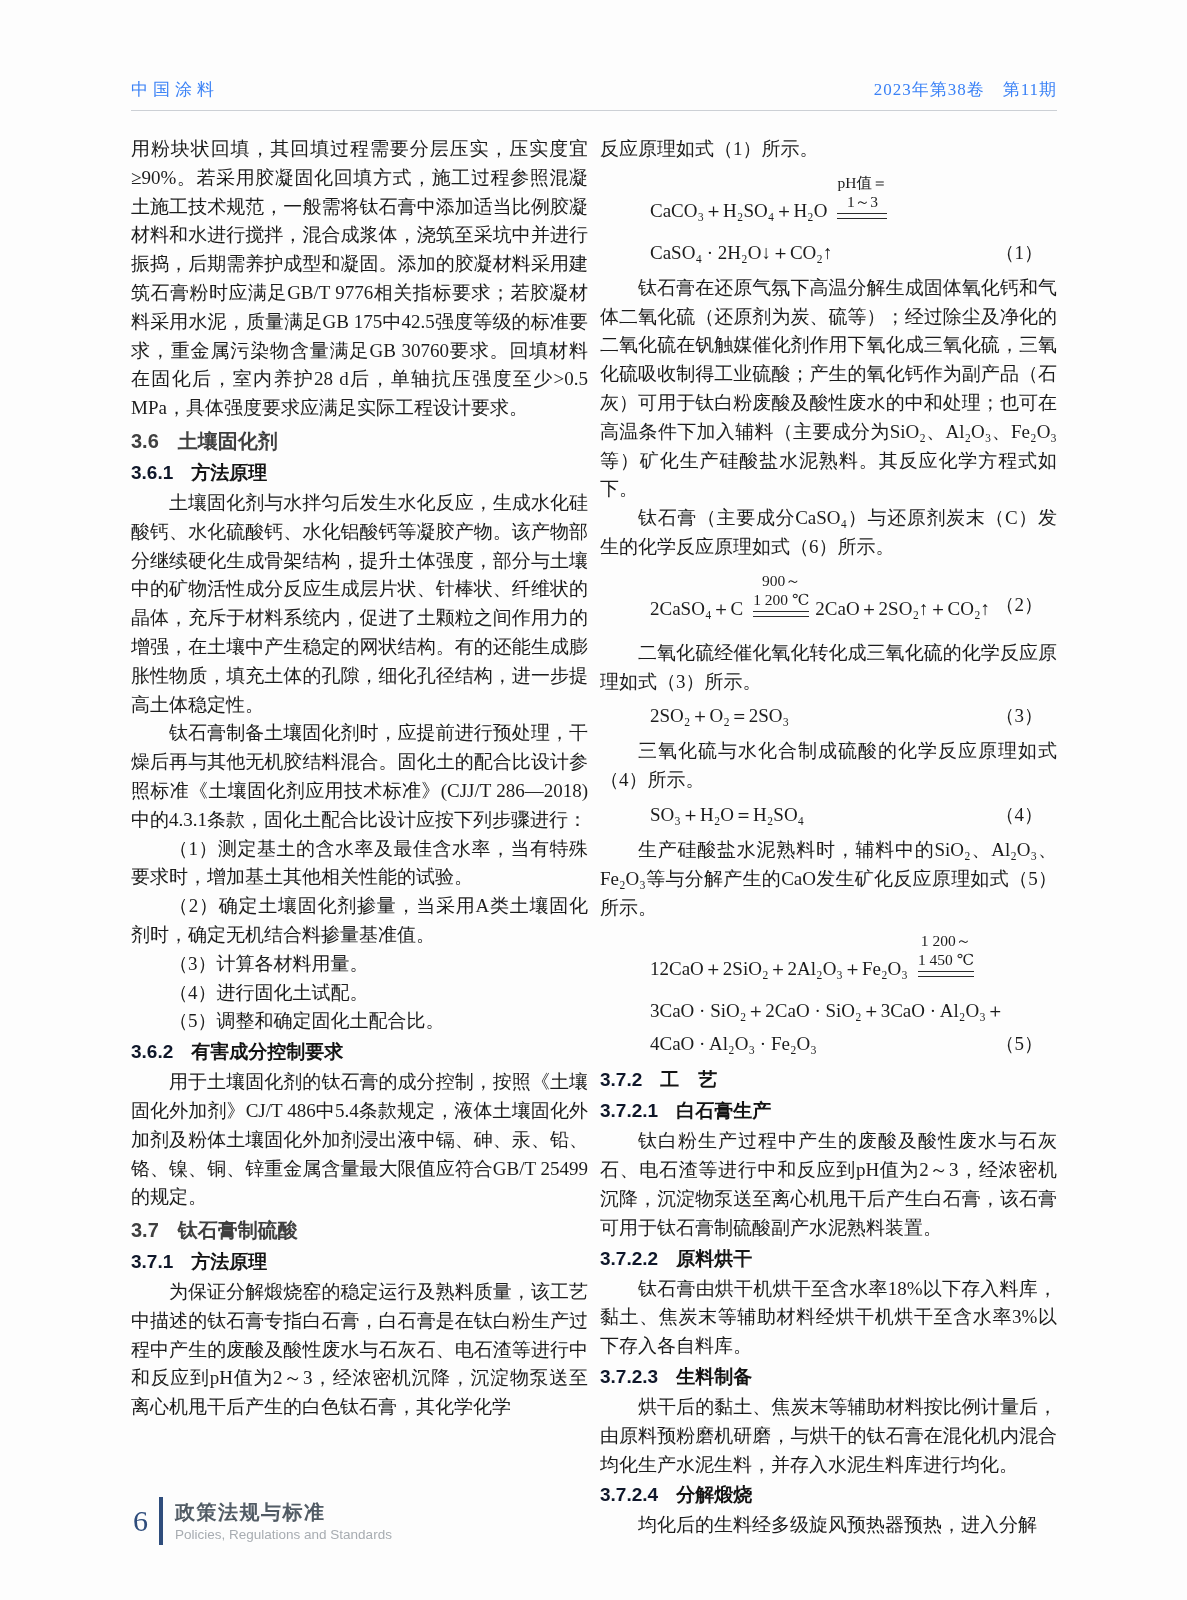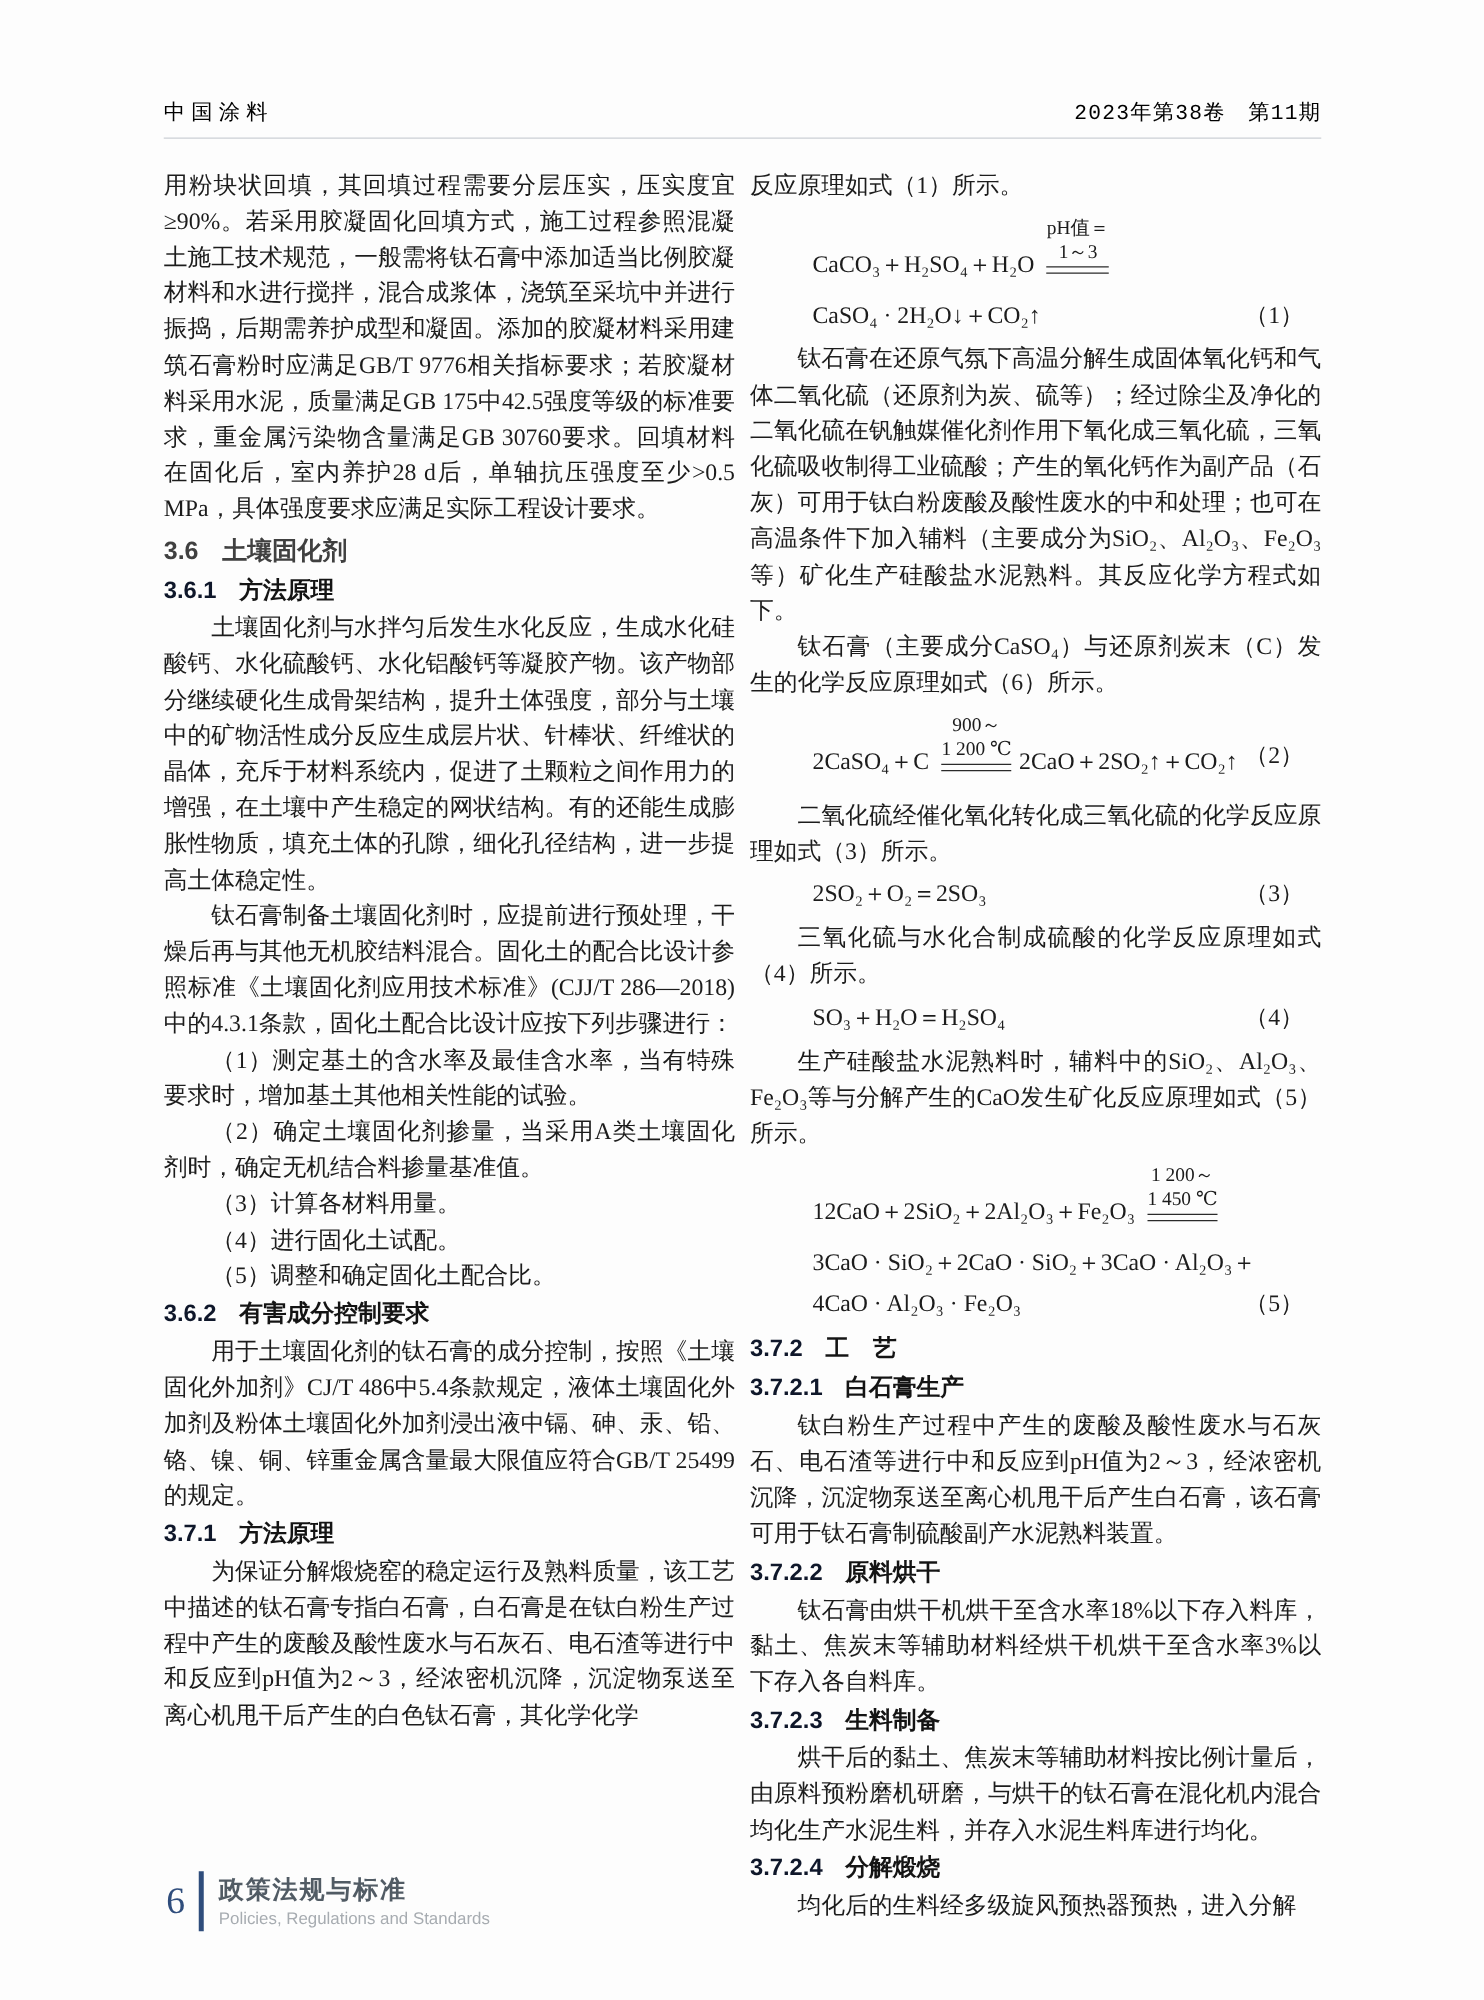--- a/index.html
+++ b/index.html
@@ -10,22 +10,22 @@
     overflow:hidden;
     font-family:"Liberation Serif","DejaVu Serif",serif;
     color:#1c1c1c;
   }
   .page { position:absolute; inset:0; }
 
   
   .jheader {
     position:absolute; top:78px; left:131px; width:926px;
     display:flex; justify-content:space-between; align-items:flex-end;
-    font-family:Liberation Mono, monospace;
-    font-size:17px; color:#000000;
+    font-family:Liberation Serif, serif;
+    font-size:17px; color:#3b82f6;
     padding-bottom:9px;
     border-bottom:1.5px solid #ccd0d5;
   }
   .jheader .jname { letter-spacing:5px; }
   .jheader .jissue { letter-spacing:1px; }
 
   
   .columns {
     position:absolute; top:135px; left:131px; width:926px;
     display:flex; gap:12px;
@@ -109,20 +109,23 @@
       <p class="ind">（2）确定土壤固化剂掺量，当采用A类土壤固化剂时，确定无机结合料掺量基准值。</p>
       <p class="ind">（3）计算各材料用量。</p>
       <p class="ind">（4）进行固化土试配。</p>
       <p class="ind">（5）调整和确定固化土配合比。</p>
 
       <h3 class="sub">
         <span class="hnum">3.6.2</span><span class="htitle">有害成分控制要求</span>
       </h3>
       <p class="ind">用于土壤固化剂的钛石膏的成分控制，按照《土壤固化外加剂》CJ/T 486中5.4条款规定，液体土壤固化外加剂及粉体土壤固化外加剂浸出液中镉、砷、汞、铅、铬、镍、铜、锌重金属含量最大限值应符合GB/T 25499的规定。</p>
 
+      <h2 class="sec">
+        <span class="hnum">3.7</span><span>钛石膏制硫酸</span>
+      </h2>
       <h3 class="sub">
         <span class="hnum">3.7.1</span><span class="htitle">方法原理</span>
       </h3>
       <p class="ind">为保证分解煅烧窑的稳定运行及熟料质量，该工艺中描述的钛石膏专指白石膏，白石膏是在钛白粉生产过程中产生的废酸及酸性废水与石灰石、电石渣等进行中和反应到pH值为2～3，经浓密机沉降，沉淀物泵送至离心机甩干后产生的白色钛石膏，其化学化学</p>
     </div>
 
     <div class="col">
       <p>反应原理如式（1）所示。</p>
 
       <div class="eq condtop">

